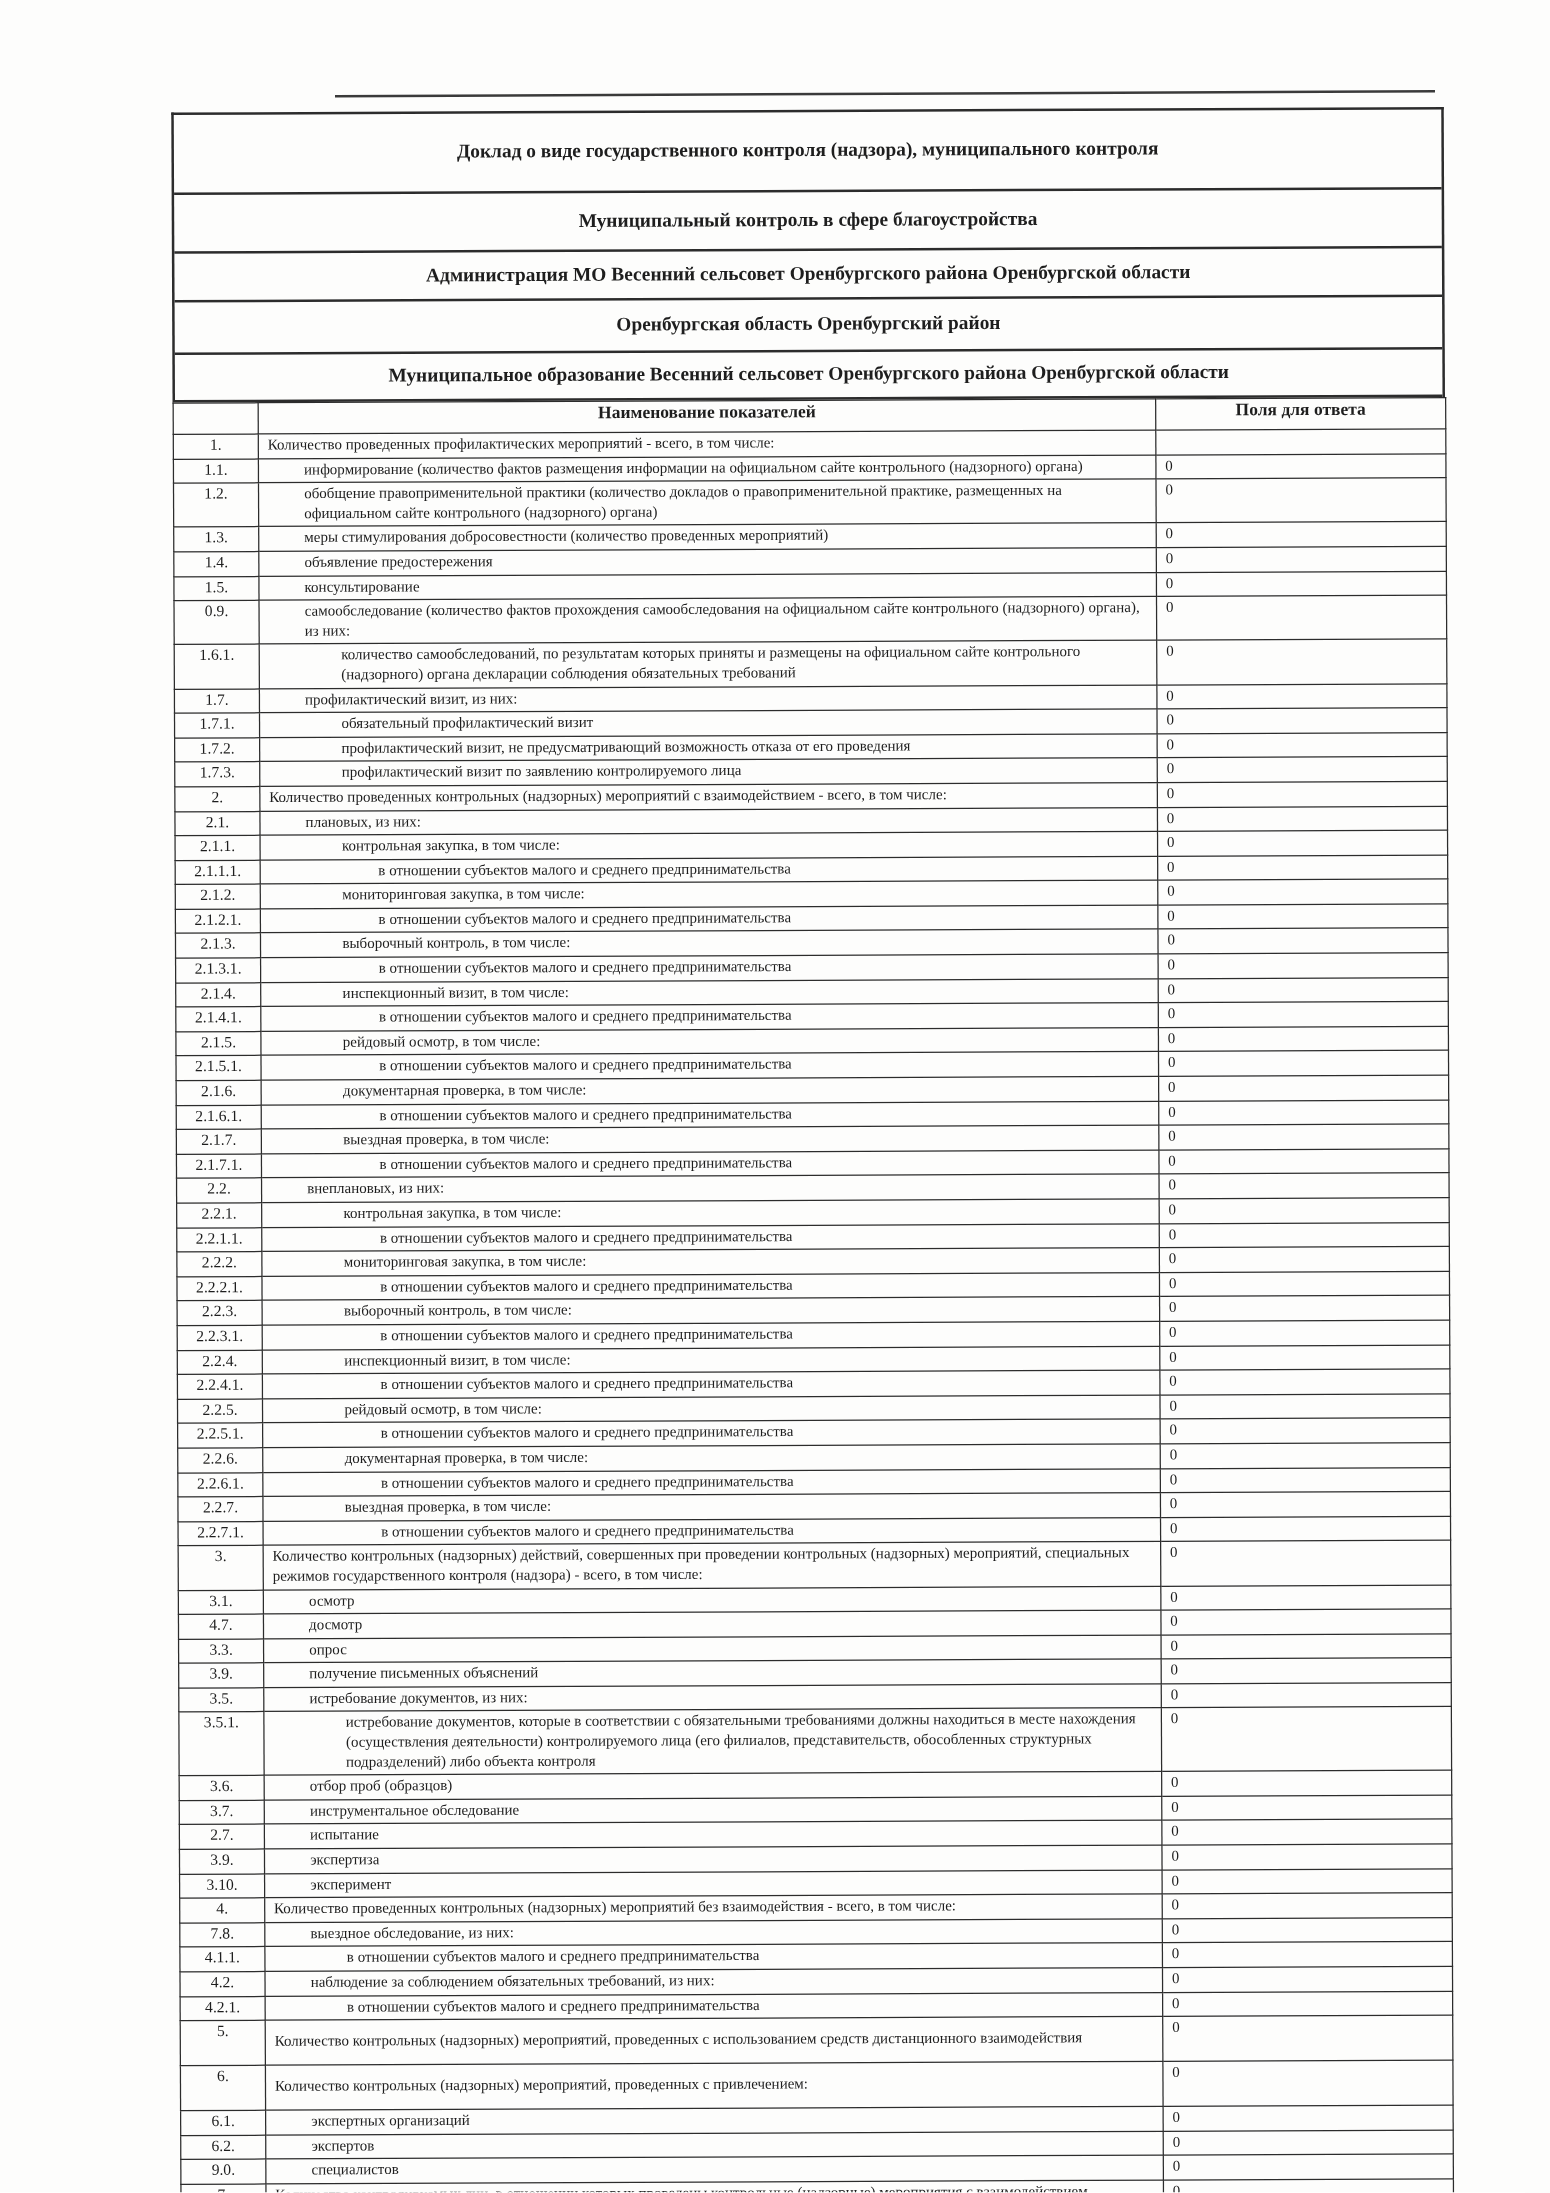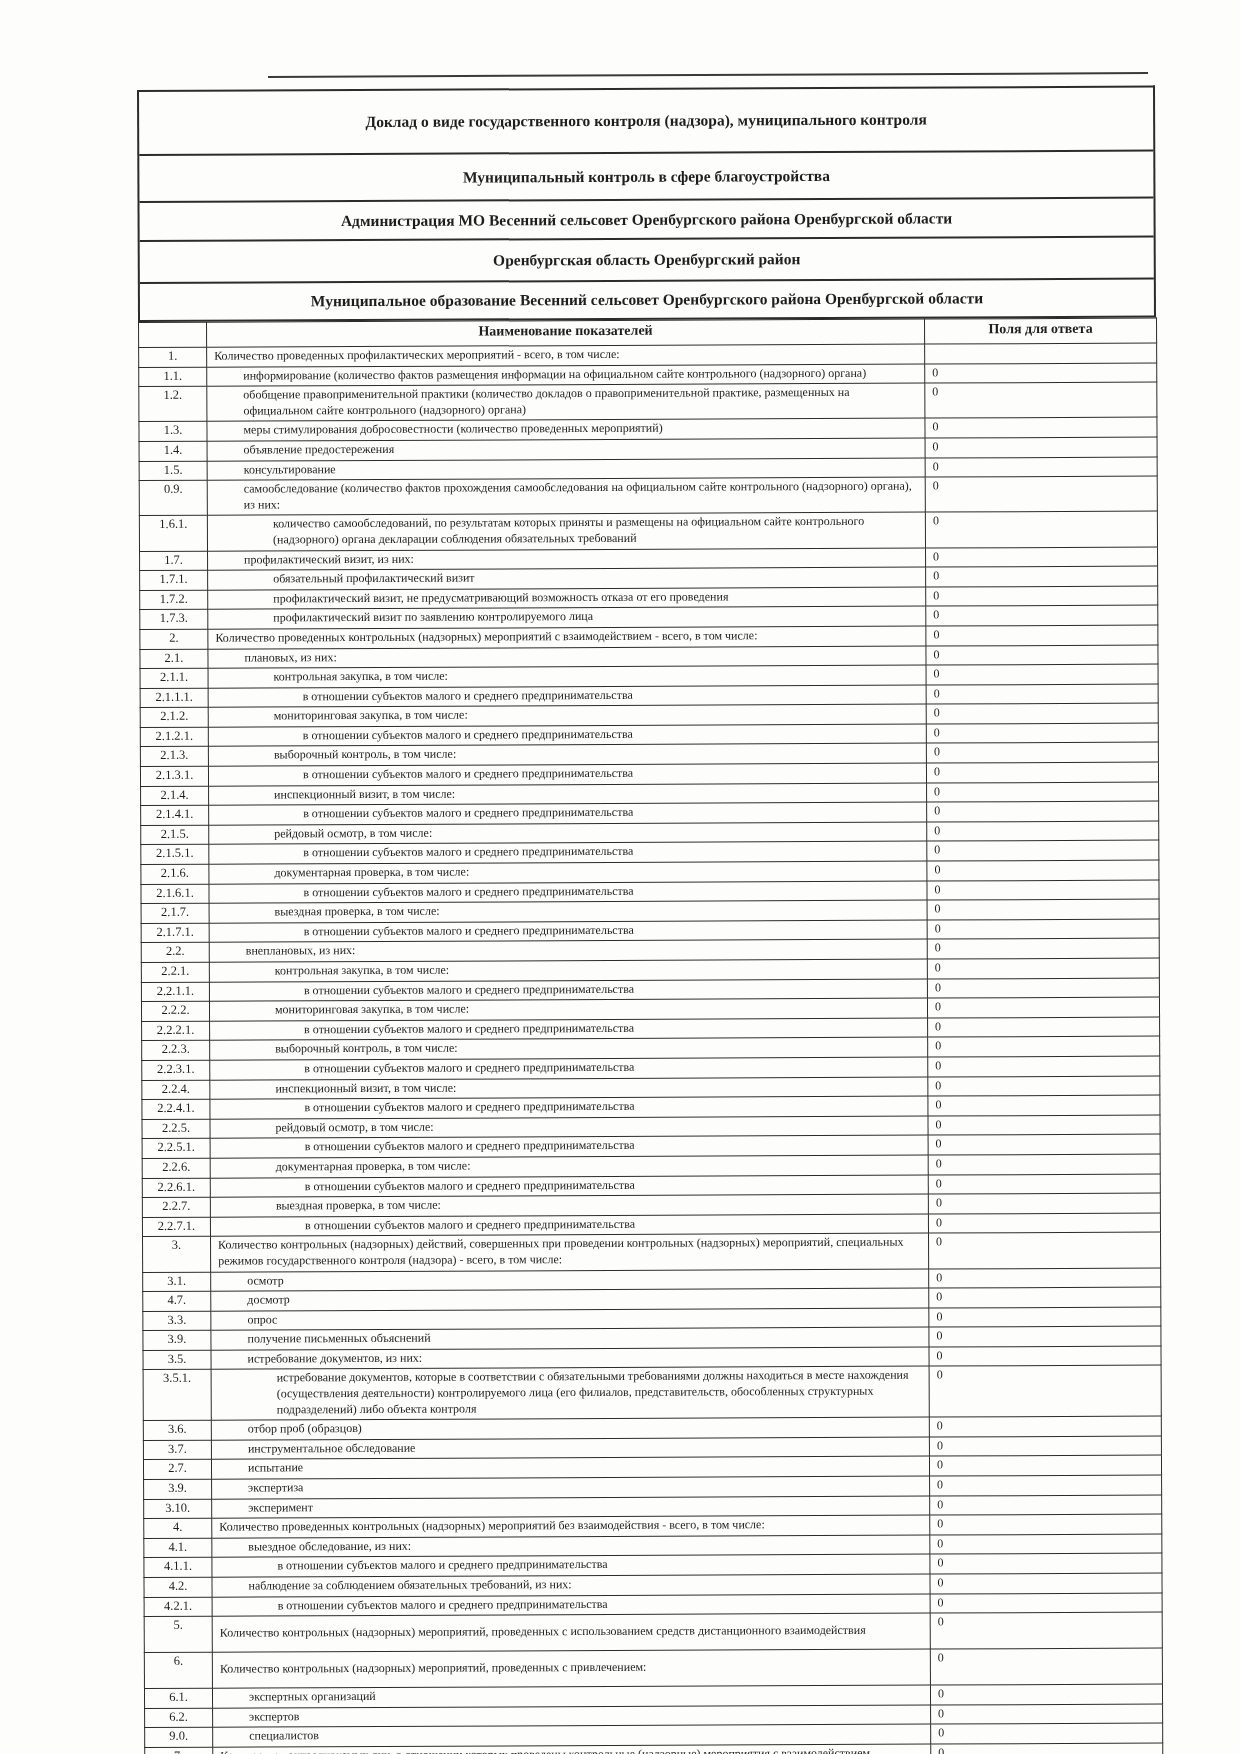--- a/index.html
+++ b/index.html
@@ -404,21 +404,21 @@
             <td class="num">3.10.</td>
             <td class="name" style="padding-left: 36px;">эксперимент</td>
             <td class="val">0</td>
           </tr>
           <tr>
             <td class="num">4.</td>
             <td class="name" style="padding-left: 7px;">Количество проведенных контрольных (надзорных) мероприятий без взаимодействия - всего, в том числе:</td>
             <td class="val">0</td>
           </tr>
           <tr>
-            <td class="num">4.1.</td>
+            <td class="num">7.8.</td>
             <td class="name" style="padding-left: 36px;">выездное обследование, из них:</td>
             <td class="val">0</td>
           </tr>
           <tr>
             <td class="num">4.1.1.</td>
             <td class="name" style="padding-left: 65px;">в отношении субъектов малого и среднего предпринимательства</td>
             <td class="val">0</td>
           </tr>
           <tr>
             <td class="num">4.2.</td>

